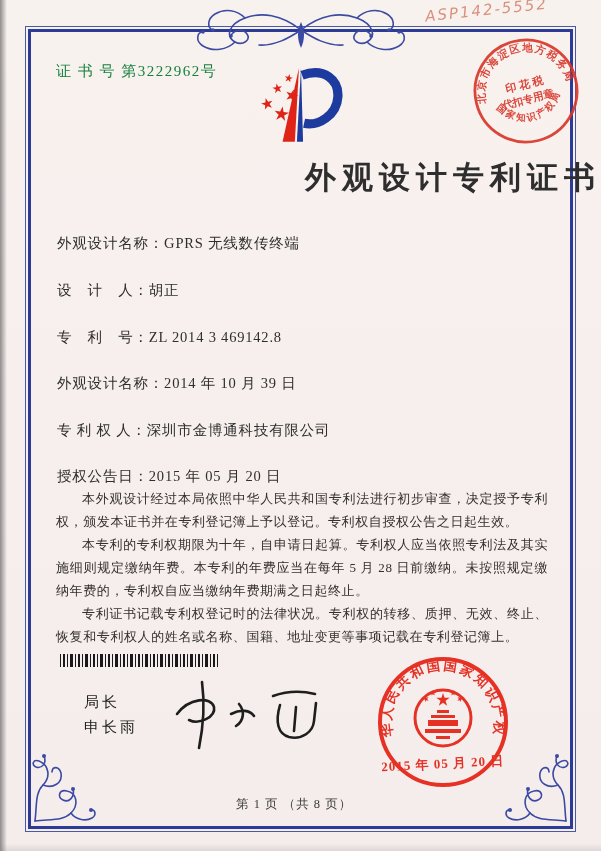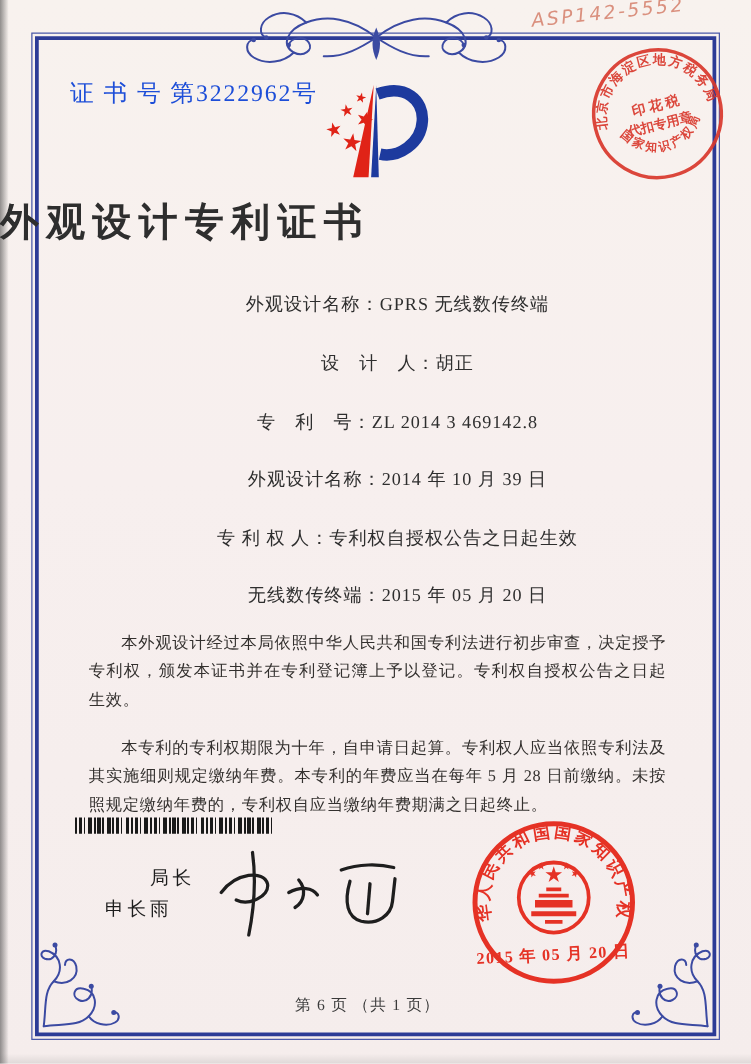--- a/index.html
+++ b/index.html
@@ -13,40 +13,40 @@
   .scan-edge-left{left:0;top:0;width:7px;height:851px;
     background:linear-gradient(90deg,rgba(60,60,60,.55),rgba(60,60,60,0));}
   .scan-edge-bottom{left:0;top:843px;width:601px;height:8px;
     background:linear-gradient(0deg,rgba(120,120,120,.18),rgba(120,120,120,0));}
   
   .frame-outer{left:25px;top:26px;width:549px;height:804px;
     border:1.5px solid #4a58a8;}
   .frame-inner{position:absolute;left:2px;top:2px;right:2px;bottom:2px;
     border:3px solid #2c3b96;}
   
-  .cert-no{left:56px;top:62px;font-size:19px;letter-spacing:1.5px;color:#1d4ed8;text-align:right;}
+  .cert-no{left:56px;top:62px;font-size:15px;letter-spacing:1.5px;color:#15803d;text-align:right;}
   .handwriting{left:425px;top:1px;font-size:15px;font-style:italic;
     color:#d57f6b;opacity:.85;letter-spacing:2px;transform:rotate(-6deg);
     font-family:"DejaVu Sans",sans-serif;white-space:nowrap;}
-  .doc-title{left:0;top:157px;width:601px;text-align:left;
+  .doc-title{left:0;top:157px;width:601px;text-align:right;
     font-size:31px;font-weight:bold;letter-spacing:6px;color:#2e2e2e;}
-  .field-row{left:68px;width:500px;font-size:14.5px;letter-spacing:.8px;
-    color:#2e2e2e;white-space:nowrap;text-align:center;}
+  .field-row{left:57px;width:500px;font-size:14.5px;letter-spacing:.8px;
+    color:#2e2e2e;white-space:nowrap;}
   .field-label{color:#2e2e2e;}
   .body-text{left:56px;top:487px;width:492px;font-size:13px;line-height:23px;
     text-align:justify;color:#33302e;letter-spacing:.6px;}
-  .body-text p{margin:15px;text-indent:2em;}
+  .body-text p{margin:0;text-indent:2em;}
   .barcode{left:60px;top:654px;width:158px;height:13px;
     background:repeating-linear-gradient(90deg,
       #191919 0 1.5px,transparent 1.5px 3px,
       #191919 3px 5.5px,transparent 5.5px 7px,
       #191919 7px 8px,transparent 8px 10.5px,
       #191919 10.5px 13.5px,transparent 13.5px 15px);}
   .signer-title{left:84px;top:693px;font-size:15px;letter-spacing:3px;
-    font-family:"Liberation Sans",sans-serif;color:#1d1d1d;margin-left:36px;}
+    font-family:"Liberation Sans",sans-serif;color:#1d1d1d;}
   .signer-name{left:84px;top:718px;font-size:15px;letter-spacing:3px;
     font-family:Liberation Sans, sans-serif;color:#1d1d1d;}
   .page-footer{left:236px;top:796px;font-size:12.5px;letter-spacing:1px;color:#3a3a3a;}
   .tax-stamp{left:470px;top:35px;width:112px;height:112px;transform:rotate(-14deg);opacity:.92;}
   .office-seal{left:366px;top:652px;width:152px;height:142px;opacity:.95;}
   .logo{left:249px;top:66px;width:104px;height:84px;}
   .signature{left:155px;top:676px;width:170px;height:76px;}
   .flourish-top{left:181px;top:6px;width:240px;height:50px;}
   .flourish-bl{left:29px;top:747px;width:80px;height:80px;}
   .flourish-br{left:492px;top:747px;width:80px;height:80px;transform:scaleX(-1);}
@@ -148,29 +148,30 @@
 <div class="abs field-row" style="top:281px">
   <span class="field-label">设　计　人：</span><span>胡正</span>
 </div>
 <div class="abs field-row" style="top:328px">
   <span class="field-label">专　利　号：</span><span>ZL 2014 3 469142.8</span>
 </div>
 <div class="abs field-row" style="top:374px">
   <span class="field-label">外观设计名称：</span><span>2014 年 10 月 39 日</span>
 </div>
 <div class="abs field-row" style="top:421px">
-  <span class="field-label">专 利 权 人：</span><span>专利权自授权公告之日起生效</span>
+  <span class="field-label">专 利 权 人：</span><span>深圳市金博通科技有限公司</span>
 </div>
 <div class="abs field-row" style="top:467px">
-  <span class="field-label">无线数传终端：</span><span>2015 年 05 月 20 日</span>
+  <span class="field-label">授权公告日：</span><span>2015 年 05 月 20 日</span>
 </div>
 
 <div class="abs body-text">
   <p>本外观设计经过本局依照中华人民共和国专利法进行初步审查，决定授予专利权，颁发本证书并在专利登记簿上予以登记。专利权自授权公告之日起生效。</p>
   <p>本专利的专利权期限为十年，自申请日起算。专利权人应当依照专利法及其实施细则规定缴纳年费。本专利的年费应当在每年 5 月 28 日前缴纳。未按照规定缴纳年费的，专利权自应当缴纳年费期满之日起终止。</p>
+  <p>专利证书记载专利权登记时的法律状况。专利权的转移、质押、无效、终止、恢复和专利权人的姓名或名称、国籍、地址变更等事项记载在专利登记簿上。</p>
 </div>
 
 <div class="abs barcode"></div>
 
 <div class="abs signer-title">局长</div>
 <div class="abs signer-name">申长雨</div>
 
 <svg class="abs signature" viewBox="0 0 170 76">
   <g fill="none" stroke="#1e1e1e" stroke-width="2.6" stroke-linecap="round">
     <path d="M22,38 C34,22 56,20 59,31 C61,41 44,49 34,44"></path>
@@ -201,13 +202,13 @@
     <use href="#star" transform="translate(94,47) scale(3.2) rotate(20)"></use>
     <rect x="71" y="58" width="12" height="3"></rect>
     <rect x="65" y="63" width="24" height="3"></rect>
     <rect x="62" y="68" width="30" height="6"></rect>
     <rect x="59" y="77" width="36" height="4"></rect>
     <rect x="70" y="84" width="14" height="3"></rect>
   </g>
   <text x="77" y="116" text-anchor="middle" font-size="13" font-weight="bold" fill="#e5281b" letter-spacing="1" transform="rotate(-3 77 116)" font-family="Liberation Serif, serif">2015 年 05 月 20 日</text>
 </svg>
 
-<div class="abs page-footer">第 6 页 （共 1 页）</div>
+<div class="abs page-footer">第 1 页 （共 8 页）</div>
 
 </body></html>

